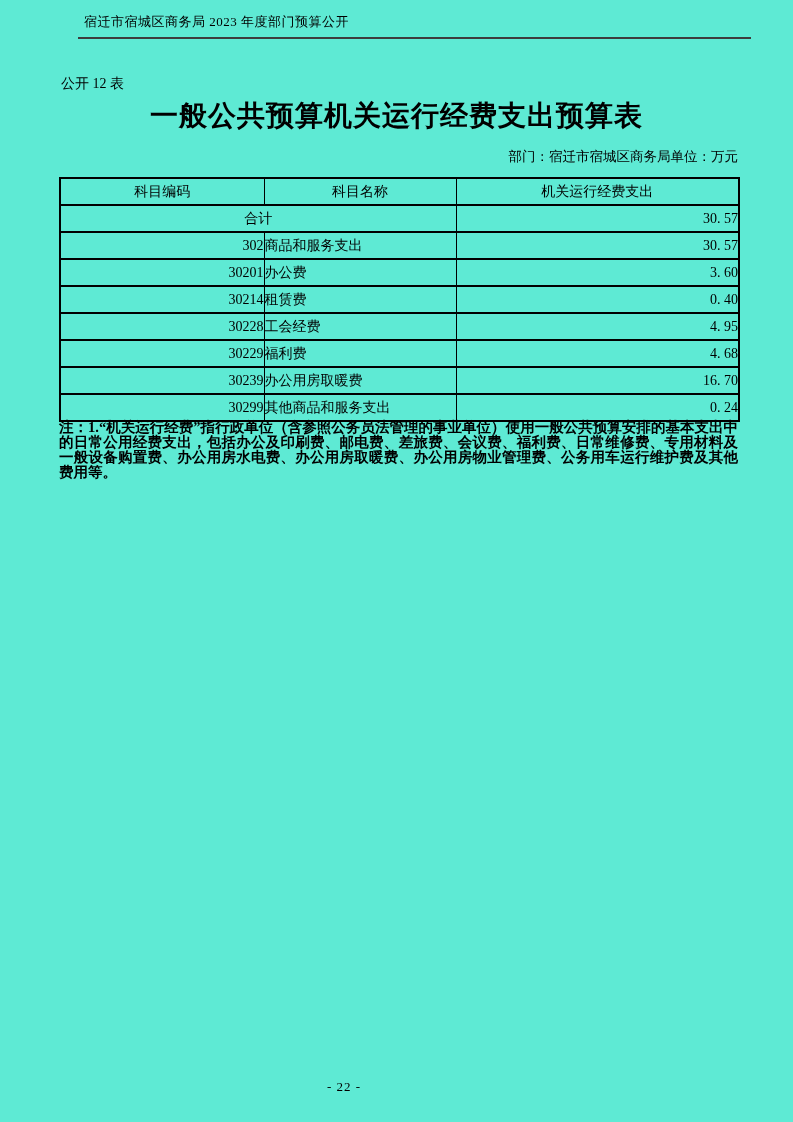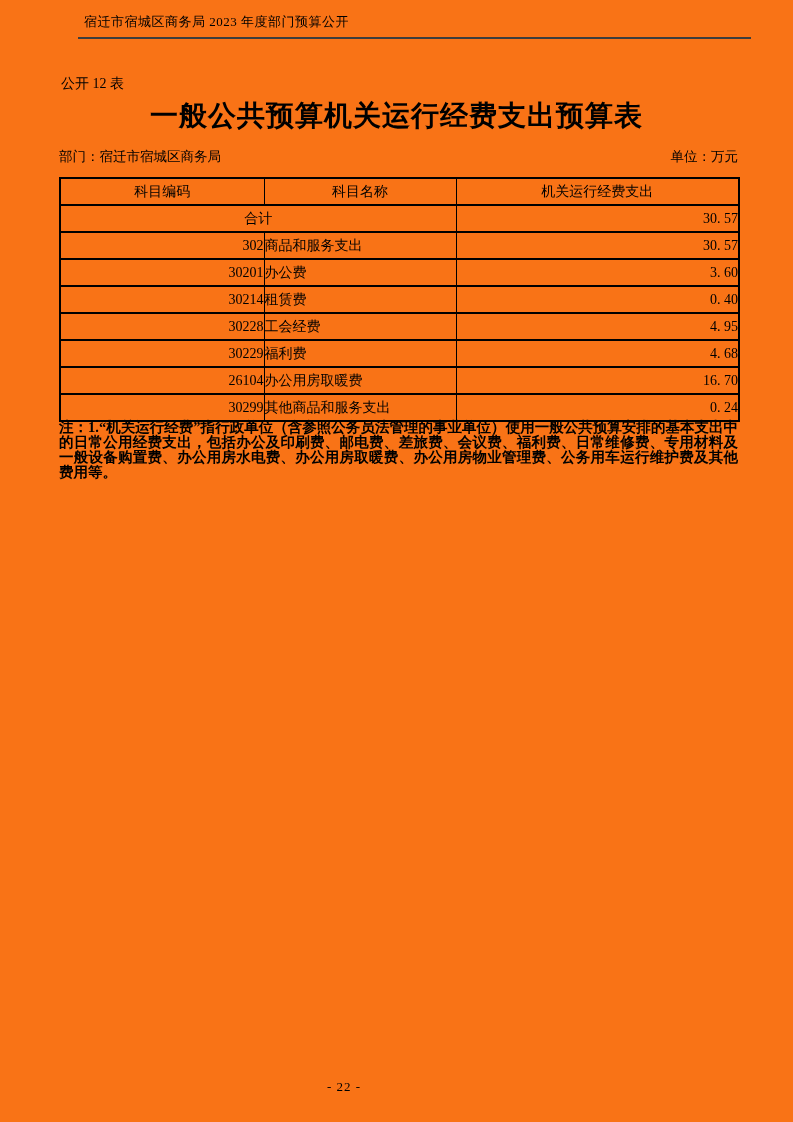--- a/index.html
+++ b/index.html
@@ -1,21 +1,21 @@
 <!DOCTYPE html>
 <html><head>
 <meta charset="utf-8">
 <style>
   html, body { margin: 0; padding: 0; background: #888; }
   .page {
     position: relative;
     width: 793px;
     height: 1122px;
     margin: 0 auto;
-    background: #f97316;
+    background: #5eead4;
     color: #000;
     font-family: "Liberation Serif", "DejaVu Serif", serif;
     overflow: hidden;
   }
   .header-text {
     position: absolute;
     left: 84px;
     top: 13px;
     font-size: 13px;
     letter-spacing: 0.5px;
@@ -45,21 +45,21 @@
     font-weight: bold;
     font-family: "Liberation Sans", "DejaVu Sans", sans-serif;
     letter-spacing: 1px;
   }
   .meta-row {
     position: absolute;
     left: 59px;
     top: 148px;
     width: 679px;
     display: flex;
-    justify-content: space-between;
+    justify-content: flex-end;
     font-size: 13.5px;
   }
   table.budget {
     position: absolute;
     left: 59px;
     top: 177px;
     width: 679px;
     border-collapse: collapse;
     table-layout: fixed;
     font-size: 14px;
@@ -158,21 +158,21 @@
           <td class="col-code indent">30228</td>
           <td class="col-name">工会经费</td>
           <td class="col-value">4. 95</td>
         </tr>
         <tr>
           <td class="col-code indent">30229</td>
           <td class="col-name">福利费</td>
           <td class="col-value">4. 68</td>
         </tr>
         <tr>
-          <td class="col-code indent">26104</td>
+          <td class="col-code indent">30239</td>
           <td class="col-name">办公用房取暖费</td>
           <td class="col-value">16. 70</td>
         </tr>
         <tr>
           <td class="col-code indent">30299</td>
           <td class="col-name">其他商品和服务支出</td>
           <td class="col-value">0. 24</td>
         </tr>
       </tbody>
   </table>

